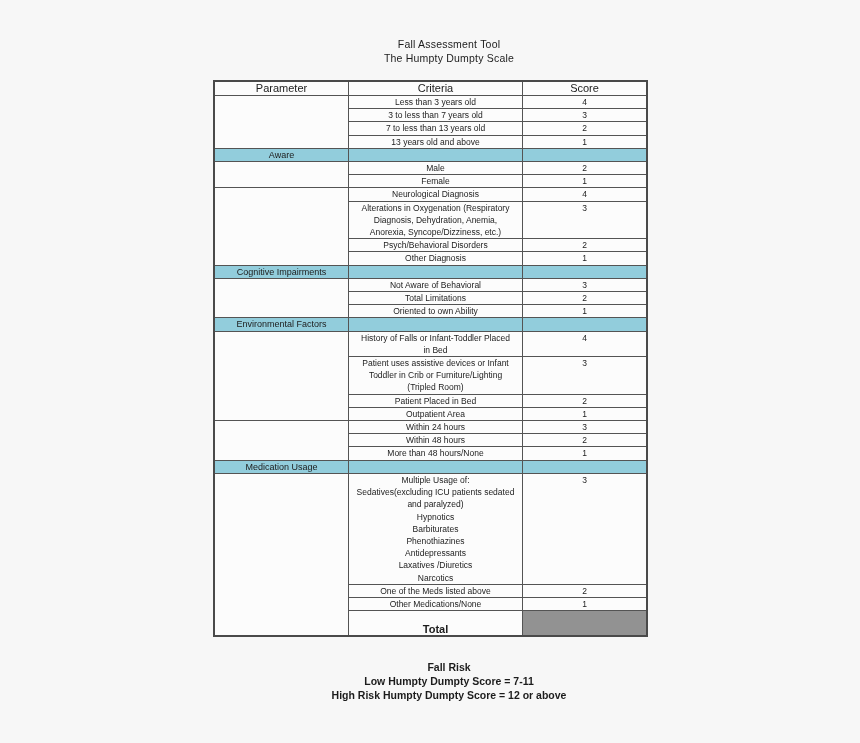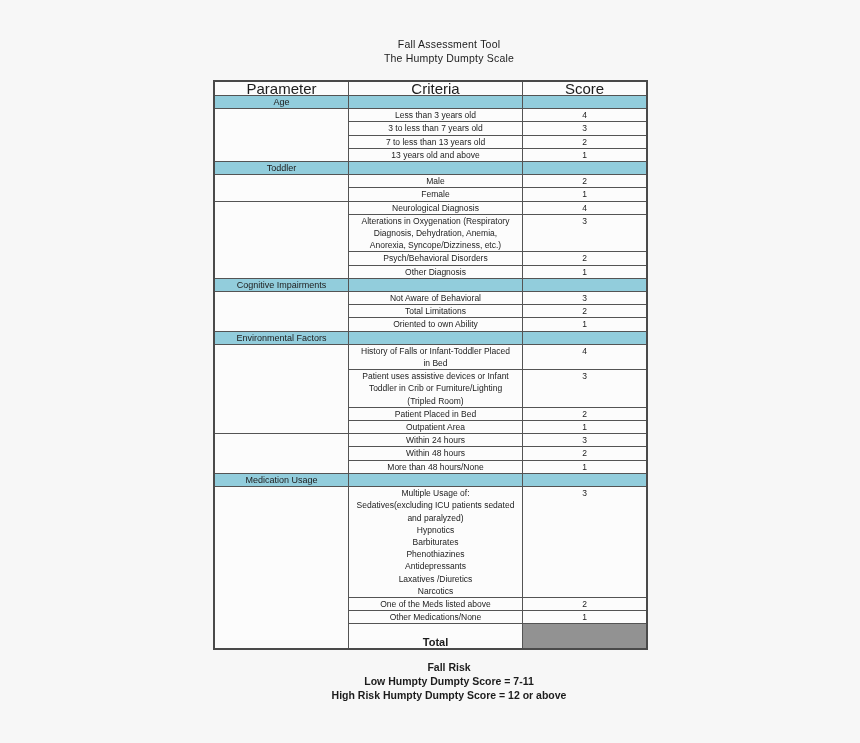--- a/index.html
+++ b/index.html
@@ -28,21 +28,21 @@
     background:var(--cell_bg);
     font-size:8.5px;line-height:12.2px;
   }
   .trow{display:flex;}
   .cell{border-right:1px solid var(--border);border-bottom:1px solid var(--border);
         text-align:center;overflow:hidden;}
   .c0{width:134px;flex:none;}
   .c1{width:174px;flex:none;}
   .c2{width:123px;flex:none;}
   .cell.last{border-right:none;}
-  .hcell{height:14px;line-height:13px;font-size:15px;}
+  .hcell{height:14px;line-height:13px;font-size:11px;}
   .bandcell{background:var(--band);min-height:13px;font-size:9px;white-space:pre-line;
             border-bottom:1px solid var(--border);}
   .sec{display:flex;}
   .pcell{width:134px;flex:none;border-right:1px solid var(--border);
          border-bottom:1px solid var(--border);}
   .sec:last-of-type .pcell{border-bottom:none;}
   .rows{width:297px;flex:none;display:flex;flex-direction:column;}
   .row{display:flex;}
   .crit{width:174px;flex:none;border-right:1px solid var(--border);
         border-bottom:1px solid var(--border);text-align:center;
@@ -64,25 +64,20 @@
     <div>Fall Assessment Tool</div>
     <div>The Humpty Dumpty Scale</div>
   </div>
 
   <div class="hd-table" id="hd-table">
       <div class="trow">
         <div class="cell c0 hcell">Parameter</div>
         <div class="cell c1 hcell">Criteria</div>
         <div class="cell c2 hcell last">Score</div>
       </div>
-      <div class="trow">
-        <div class="cell c0 bandcell">Age</div>
-        <div class="cell c1 bandcell"></div>
-        <div class="cell c2 bandcell last"></div>
-      </div>
       <div class="sec">
         <div class="pcell"></div>
         <div class="rows">
           <div class="row">
             <div class="crit">Less than 3 years old</div>
             <div class="score last">4</div>
           </div>
           <div class="row">
             <div class="crit">3 to less than 7 years old</div>
             <div class="score last">3</div>
@@ -91,21 +86,21 @@
             <div class="crit">7 to less than 13 years old</div>
             <div class="score last">2</div>
           </div>
           <div class="row">
             <div class="crit">13 years old and above</div>
             <div class="score last">1</div>
           </div>
         </div>
       </div>
       <div class="trow">
-        <div class="cell c0 bandcell">Toddler</div>
+        <div class="cell c0 bandcell">Aware</div>
         <div class="cell c1 bandcell"></div>
         <div class="cell c2 bandcell last"></div>
       </div>
       <div class="sec">
         <div class="pcell"></div>
         <div class="rows">
           <div class="row">
             <div class="crit">Male</div>
             <div class="score last">2</div>
           </div>

